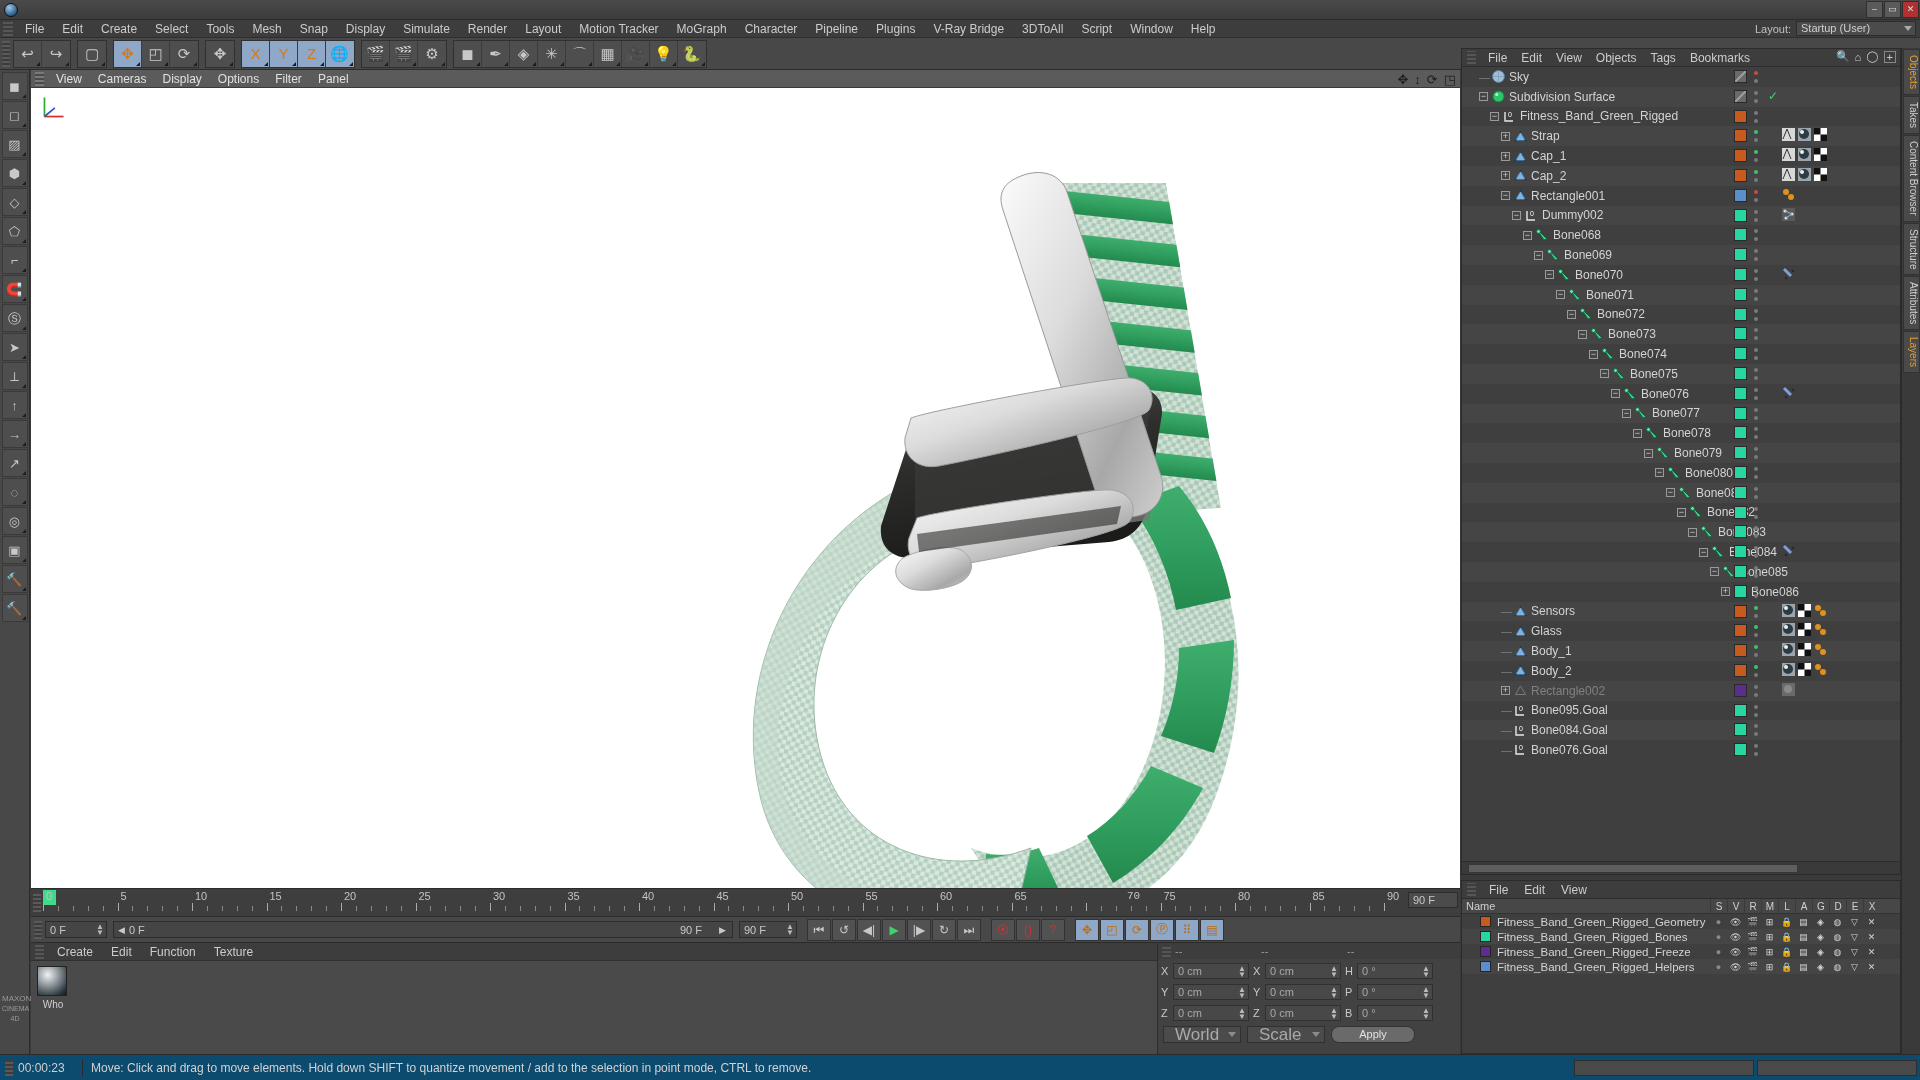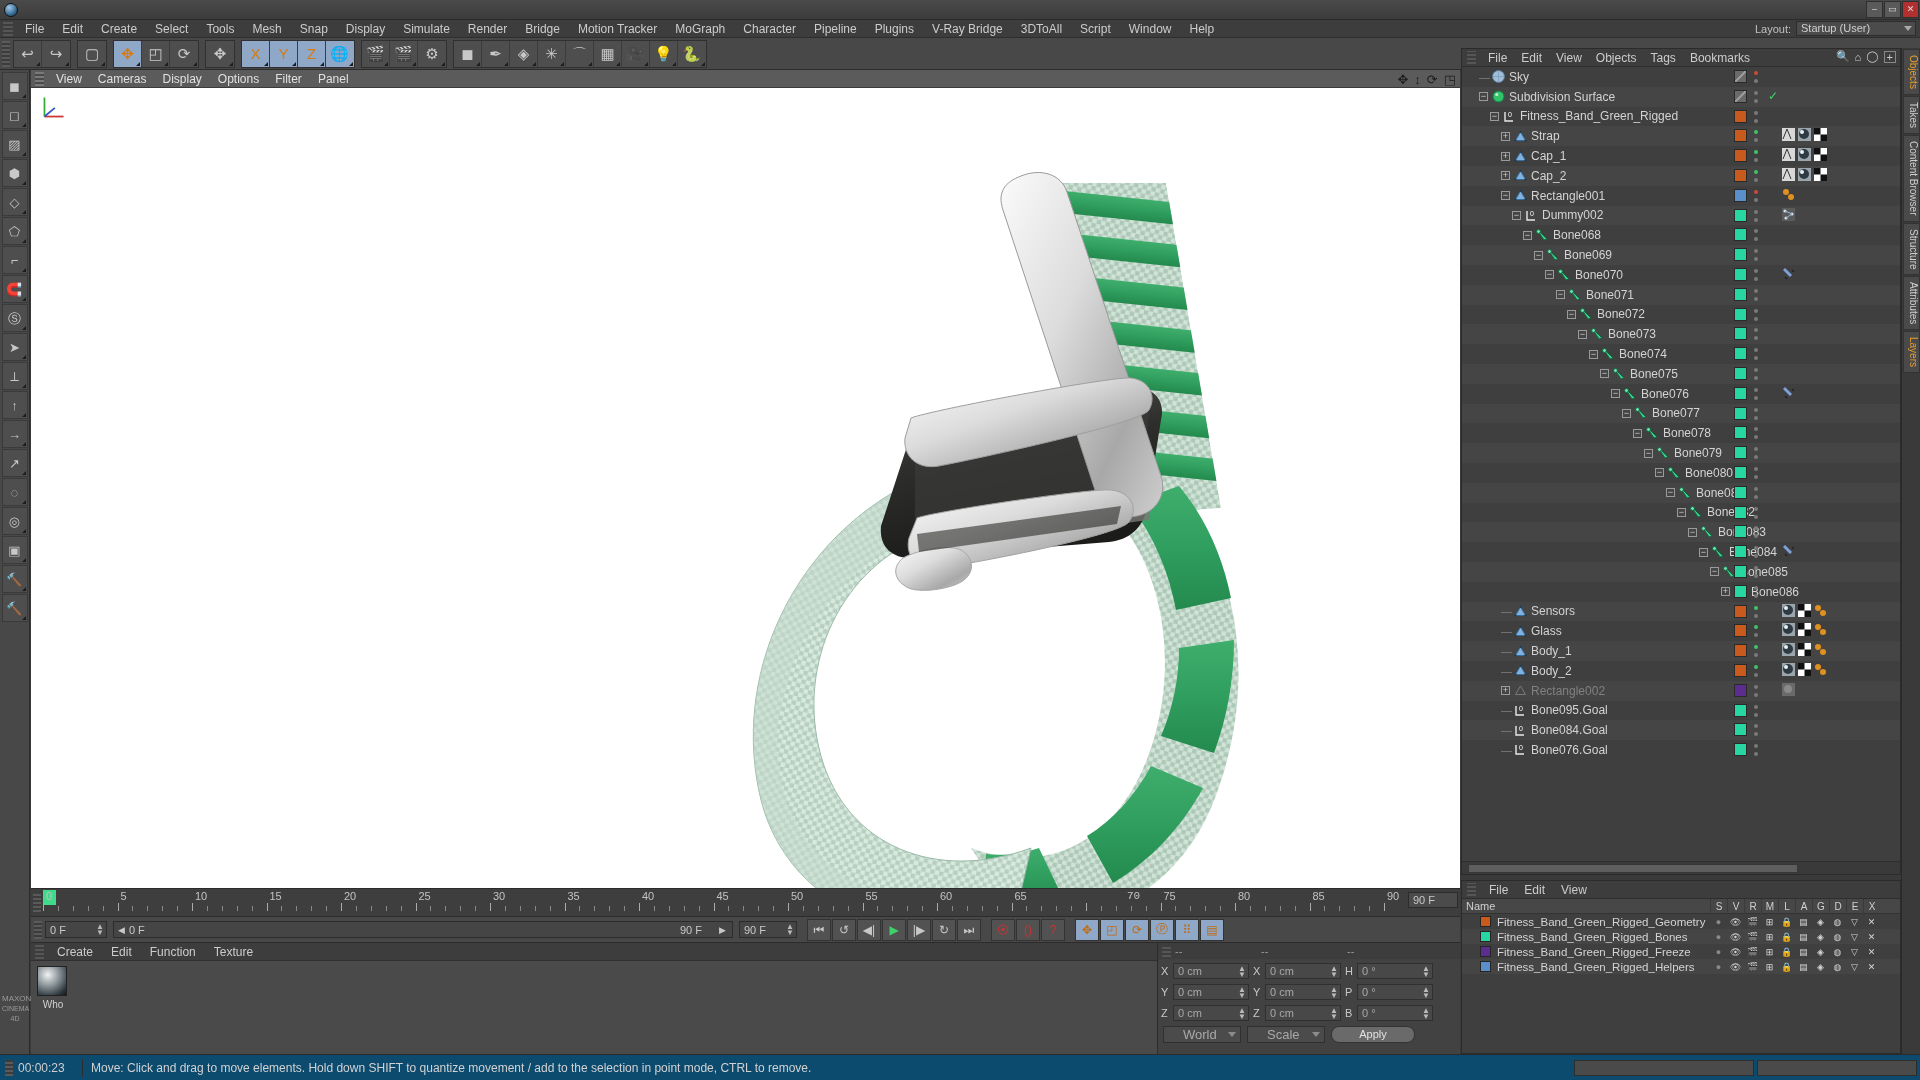--- a/index.html
+++ b/index.html
@@ -169,21 +169,21 @@
   .co-head { height: 16px; display:flex; align-items:center; background:#3d3d3d; }
   .co-row { display: flex; align-items: center; height: 19px; margin-top: 2px; padding-left: 3px;}
   .co-lab { width: 12px; font-size: 11px; color: #c8c8c8; }
   .co-fld {
     width: 76px; height: 16px; background: #484848; border: 1px solid #303030;
     font-size: 11px; color: #a8a8a8; padding-left: 4px; line-height: 14px; position: relative; margin-right: 4px;
   }
   .co-bot { display: flex; align-items: center; gap: 6px; padding-left: 5px; margin-top: 4px;}
   .co-sel {
     width: 78px; height: 17px; background: #4b4b4b; border: 1px solid #303030;
-    font-size: 13px; color: #a9a9a9; padding-left: 19px; line-height: 15px; position: relative;
+    font-size: 17px; color: #a9a9a9; padding-left: 11px; line-height: 15px; position: relative;
   }
   .co-apply {
     width: 84px; height: 17px; background: #6a6a6a; border: 1px solid #333; border-radius: 8px;
     font-size: 11px; color: #e2e2e2; text-align: center; line-height: 15px;
   }
 
   
   .objmgr {
     position: absolute; left: 1461px; top: 48px; width: 440px; height: 827px;
     background: #3f3f3f; border: 1px solid #2b2b2b;
@@ -268,21 +268,21 @@
         <div class="menu-item">File</div>
         <div class="menu-item">Edit</div>
         <div class="menu-item">Create</div>
         <div class="menu-item">Select</div>
         <div class="menu-item">Tools</div>
         <div class="menu-item">Mesh</div>
         <div class="menu-item">Snap</div>
         <div class="menu-item">Display</div>
         <div class="menu-item">Simulate</div>
         <div class="menu-item">Render</div>
-        <div class="menu-item">Bridge</div>
+        <div class="menu-item">Layout</div>
         <div class="menu-item">Motion Tracker</div>
         <div class="menu-item">MoGraph</div>
         <div class="menu-item">Character</div>
         <div class="menu-item">Pipeline</div>
         <div class="menu-item">Plugins</div>
         <div class="menu-item">V-Ray Bridge</div>
         <div class="menu-item">3DToAll</div>
         <div class="menu-item">Script</div>
         <div class="menu-item">Window</div>
         <div class="menu-item">Help</div>

